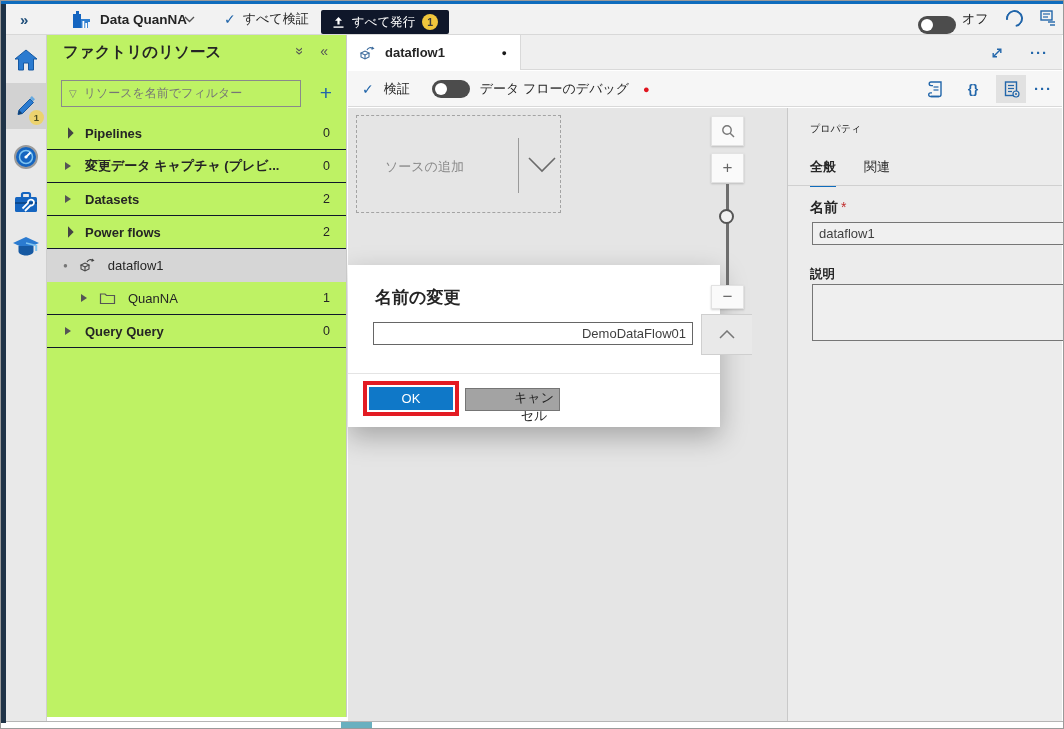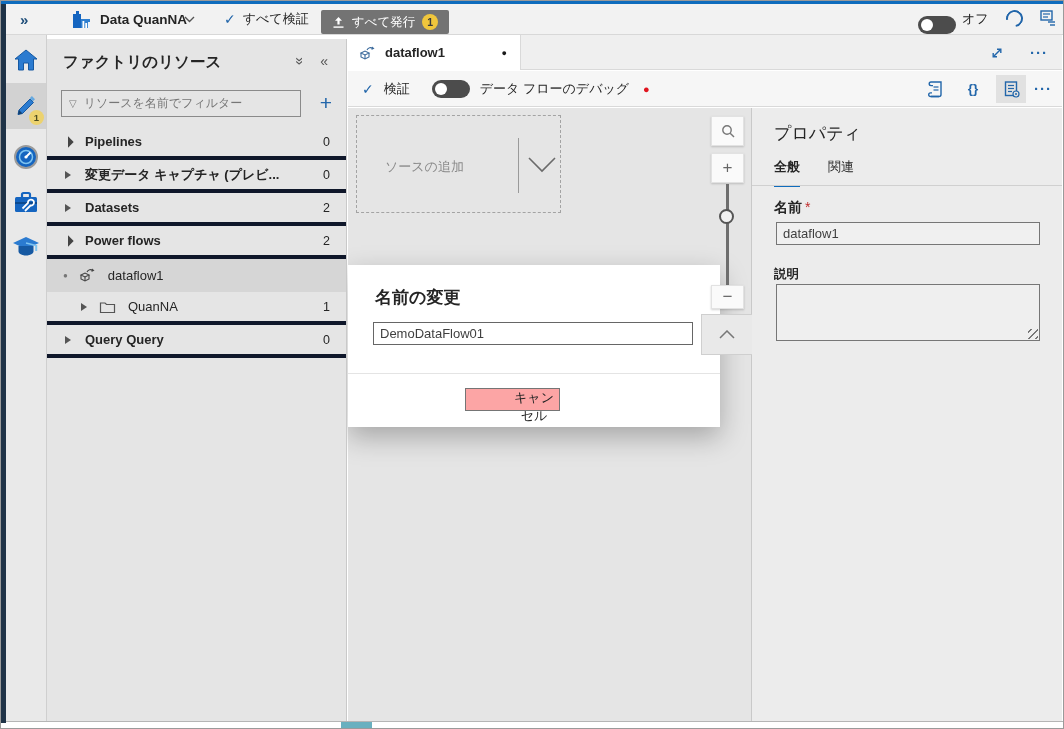--- a/index.html
+++ b/index.html
@@ -15,51 +15,51 @@
   
   .topbar { position:absolute; left:5px; right:0; top:3px; height:31px; background:#f2f2f2; border-bottom:1px solid #d8d8d8; z-index:20; }
   .tb-item { position:absolute; top:0; height:30px; display:flex; align-items:center; }
   .dbl-chev { left:14px; color:#1f4e79; font-size:15px; font-weight:bold; letter-spacing:-1px; }
   .logo-box { left:66px; }
   .logo-ic { width:19px; height:19px; margin-right:9px; }
   .product { font-weight:600; font-size:13.5px; color:#252525; }
   .dd-chev { left:178px; }
   .validate-all { left:218px; gap:7px; color:#252525; cursor:pointer; }
   .check-ic { color:#2266aa; font-size:14px; font-weight:bold; }
-  .publish-btn { position:absolute; left:315px; top:6px; height:24px; width:128px; background:#737373; color:#fff;
+  .publish-btn { position:absolute; left:315px; top:6px; height:24px; width:128px; background:#0f172a; color:#fff;
     border:none; border-radius:2px; display:flex; align-items:center; justify-content:center; gap:7px; font-size:12.5px; cursor:pointer; font-family:inherit;}
   .pub-badge { width:16px; height:16px; border-radius:50%; background:#f0c63c; color:#3a3a3a; font-size:10.5px; font-weight:bold;
     display:flex; align-items:center; justify-content:center; }
   .preview-label { position:absolute; left:770px; top:2px; width:138px; font-size:12.5px; line-height:16px; color:#252525; }
   .toggle { position:relative; width:38px; height:18px; border-radius:9px; background:#4c4c4c; cursor:pointer; }
   .toggle .knob { position:absolute; left:3px; top:3px; width:12px; height:12px; border-radius:50%; background:#fff; }
   .tb-toggle { left:912px; top:6px; }
   .off-label { left:956px; font-size:13px; }
   .spinner { position:absolute; left:1000px; top:6px; width:17px; height:17px; border:2px solid #2266aa; border-bottom-color:transparent; border-radius:50%; transform:rotate(35deg); cursor:pointer;}
   .notes-ic { position:absolute; left:1033px; top:5px; cursor:pointer; }
 
   
   .rail { position:absolute; left:5px; top:34px; width:41px; height:688px; background:#e9e9e9; border-right:1px solid #cfcfcf; z-index:15; }
   .rail-item { position:absolute; left:0; width:40px; display:flex; align-items:center; justify-content:center; cursor:pointer; }
   .rail-item.sel { background:#d2d2d2; }
   .rail-badge { position:absolute; right:2px; bottom:4px; width:15px; height:15px; border-radius:50%; background:#ecd26e; color:#4d4d20;
     font-size:9.5px; font-weight:bold; display:flex; align-items:center; justify-content:center; }
 
   
-  .sidebar { position:absolute; left:46px; top:38px; width:300px; height:688px; background:#e5e5e5; border-right:1px solid #c9c9c9; z-index:10; }
+  .sidebar { position:absolute; left:46px; top:28px; width:300px; height:688px; background:#bef264; border-right:1px solid #c9c9c9; z-index:10; }
   .sb-title { position:absolute; left:16px; top:13px; font-size:15.5px; font-weight:600; color:#252525; }
   .sb-hicon { position:absolute; top:14px; color:#555; font-size:14px; cursor:pointer; }
   .sb-collapse-all { right:44px; display:inline-block; transform:rotate(-90deg); }
   .sb-collapse { right:18px; }
   .filter-box { position:absolute; left:14px; top:51px; width:240px; height:27px; border:1px solid #8a8a8a; display:flex; align-items:center; padding:0 7px; gap:7px; background:transparent; }
   .funnel { color:#7a7a7a; font-size:10px; }
   .filter-ph { color:#767676; font-size:12px; }
   .sb-plus { position:absolute; right:14px; top:50px; font-size:21px; color:#2266aa; cursor:pointer; line-height:28px; }
   .tree { position:absolute; left:0; right:0; top:88px; }
-  .trow { position:relative; height:33px; border-bottom:4px solid #0f172a; display:flex; align-items:center; cursor:pointer; }
+  .trow { position:relative; height:33px; border-bottom:1px solid #0f172a; display:flex; align-items:center; cursor:pointer; }
   .trow.sel { background:#d6d6d6; border-bottom:1px solid #d6d6d6; }
   .tw { width:10px; margin-left:16px; display:flex; align-items:center; justify-content:center; }
   .tw.child { margin-left:32px; }
   .tri-c { width:0; height:0; border-top:4.5px solid transparent; border-bottom:4.5px solid transparent; border-left:6px solid #555; }
   .tri-e { width:0; height:0; border-left:8px solid transparent; border-top:8px solid #444; transform:rotate(45deg); }
   .t-label { margin-left:12px; font-size:13px; color:#252525; white-space:nowrap; }
   .t-label.b { font-weight:600; }
   .t-count { position:absolute; right:16px; font-size:12.5px; color:#252525; }
   .leafdot { margin-left:16px; color:#767676; font-size:8px; }
   .t-icon { margin-left:10px; display:flex; }
@@ -76,21 +76,21 @@
 
   .toolbar { position:absolute; left:0; right:0; top:36px; height:36px; background:#f6f6f6; border-bottom:1px solid #d9d9d9; }
   .tl-left { position:absolute; left:14px; top:0; height:35px; display:flex; align-items:center; gap:10px; }
   .debug-dot { color:#e0151f; font-size:11px; margin-left:4px; }
   .tl-right { position:absolute; right:10px; top:0; height:35px; display:flex; align-items:center; gap:8px; }
   .tl-btn { width:30px; height:28px; display:flex; align-items:center; justify-content:center; cursor:pointer; color:#2266aa; }
   .tl-btn.sel { background:#e1e1e1; }
   .braces { font-size:13.5px; font-weight:bold; color:#2266aa; }
 
   .content { position:absolute; left:0; right:0; top:73px; bottom:0; display:flex; }
-  .canvas { position:relative; width:404px; background:#e5e5e5; border-right:1px solid #c9c9c9; }
+  .canvas { position:relative; width:440px; background:#e5e5e5; border-right:1px solid #c9c9c9; }
   .props { position:relative; flex:1; background:#ececec; }
 
   
   .src-box { position:absolute; left:8px; top:7px; width:205px; height:98px; border:1px dashed #a3a3a3; cursor:pointer; }
   .src-label { position:absolute; left:28px; top:42px; color:#8a8a8a; font-size:13px; }
   .src-div { position:absolute; left:161px; top:22px; width:1px; height:55px; background:#9a9a9a; }
   .zbtn { position:absolute; left:363px; width:33px; height:30px; background:#fafafa; border:1px solid #e2e2e2;
     box-shadow:0 1px 2px rgba(0,0,0,.18); display:flex; align-items:center; justify-content:center; color:#666; cursor:pointer; z-index:12; }
   .zb-search { top:8px; }
   .zb-plus { top:45px; font-size:17px; }
@@ -98,29 +98,29 @@
   .ztrack { position:absolute; left:378px; top:76px; width:3px; height:102px; background:#6e6e6e; z-index:12; }
   .zthumb { position:absolute; left:371px; top:101px; width:15px; height:15px; border-radius:50%; background:#f2f2f2; border:2.5px solid #555; z-index:13; cursor:grab; }
   .collapse-cell { position:absolute; left:353px; top:206px; width:51px; height:41px; background:#e9e9e9;
     border:1px solid #cfcfcf; border-right:none; display:flex; align-items:center; justify-content:center; cursor:pointer; z-index:12; }
 
   
   .dialog { position:absolute; left:0; top:157px; width:372px; height:162px; background:#fff; z-index:8;
     box-shadow:0 10px 26px rgba(0,0,0,.28); }
   .dlg-title { position:absolute; left:27px; top:21px; font-size:17px; font-weight:bold; color:#252525; }
   .dlg-input { position:absolute; left:25px; top:57px; width:320px; height:23px; border:1px solid #666; background:#fff;
-    font-size:13px; color:#3f3f3f; padding:8px 6px; font-family:inherit; }
+    font-size:13px; color:#3f3f3f; padding:8px 6px; font-family:inherit;text-align:right; }
   .dlg-div { position:absolute; left:0; top:108px; width:100%; border-top:1px solid #e4e4e4; }
   .ok-wrap { position:absolute; left:15px; top:116px; width:96px; height:35px; border:4px solid #e31b23; display:flex; align-items:center; justify-content:center; }
   .ok-btn { width:84px; height:23px; background:#0f78c8; color:#fff; border:none; font-size:13px; cursor:pointer; font-family:inherit; }
-  .cancel-btn { position:absolute; left:117px; top:123px; width:95px; height:23px; background:#fca5a5; border:1px solid #757575;
+  .cancel-btn { position:absolute; left:117px; top:123px; width:95px; height:23px; background:#a3a3a3; border:1px solid #757575;
     font-size:13px; color:#252525; cursor:pointer; font-family:inherit;padding-left:43px; }
 
   
-  .pp-title { position:absolute; left:22px; top:14px; font-size:17px; color:#252525; }
+  .pp-title { position:absolute; left:22px; top:14px; font-size:10px; color:#252525; }
   .pp-tabs { position:absolute; left:22px; top:50px; display:flex; gap:28px; }
   .pp-tab { font-size:13px; padding-bottom:9px; cursor:pointer; }
   .pp-tab.active { font-weight:600; border-bottom:2px solid #0f6cbd; }
   .pp-sep { position:absolute; left:0; right:0; top:77px; border-top:1px solid #d0d0d0; }
   .pp-name-label { position:absolute; left:22px; top:91px; font-size:14px; font-weight:600; }
   .req { color:#c02b2b; margin-left:3px; font-weight:400; }
   .pp-input { position:absolute; left:24px; top:114px; width:264px; height:23px; border:1px solid #767676; background:#f0f0f0;
     font-size:13px; color:#3f3f3f; padding:0 6px; font-family:inherit; }
   .pp-desc-label { position:absolute; left:22px; top:158px; font-size:12.5px; font-weight:600; }
   .pp-textarea { position:absolute; left:24px; top:176px; width:264px; height:57px; border:1px solid #767676; background:#efefef; resize:none; }
@@ -396,20 +396,23 @@
         <div class="collapse-cell">
           <svg width="16" height="9" viewBox="0 0 16 9">
             <polyline points="1,8 8,1 15,8" fill="none" stroke="#777" stroke-width="1.5"></polyline>
           </svg>
         </div>
 
         <div class="dialog">
           <div class="dlg-title">名前の変更</div>
           <input class="dlg-input" type="text" value="DemoDataFlow01" style="">
           <div class="dlg-div"></div>
+          <div class="ok-wrap">
+            <button class="ok-btn">OK</button>
+          </div>
           <button class="cancel-btn">キャンセル</button>
         </div>
       </div>
 
       <div class="props">
         <div class="pp-title">プロパティ</div>
         <div class="pp-tabs">
           <span class="pp-tab active">全般</span>
           <span class="pp-tab">関連</span>
         </div>

